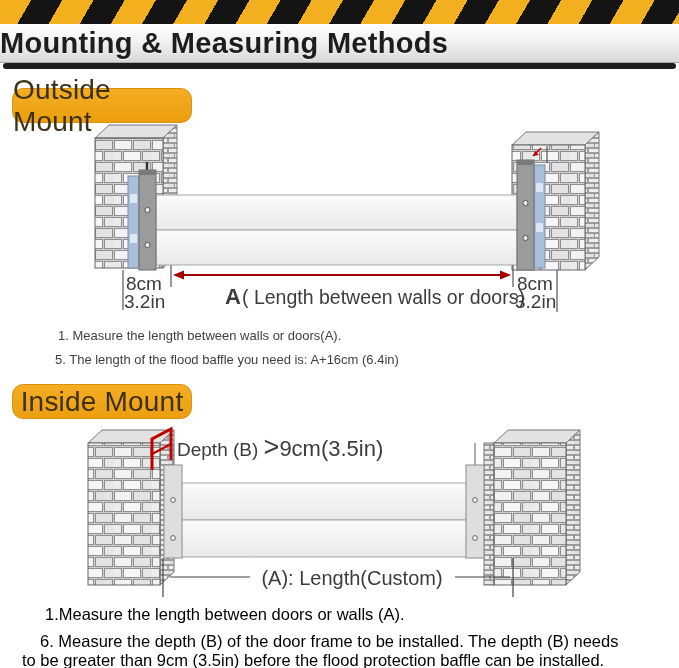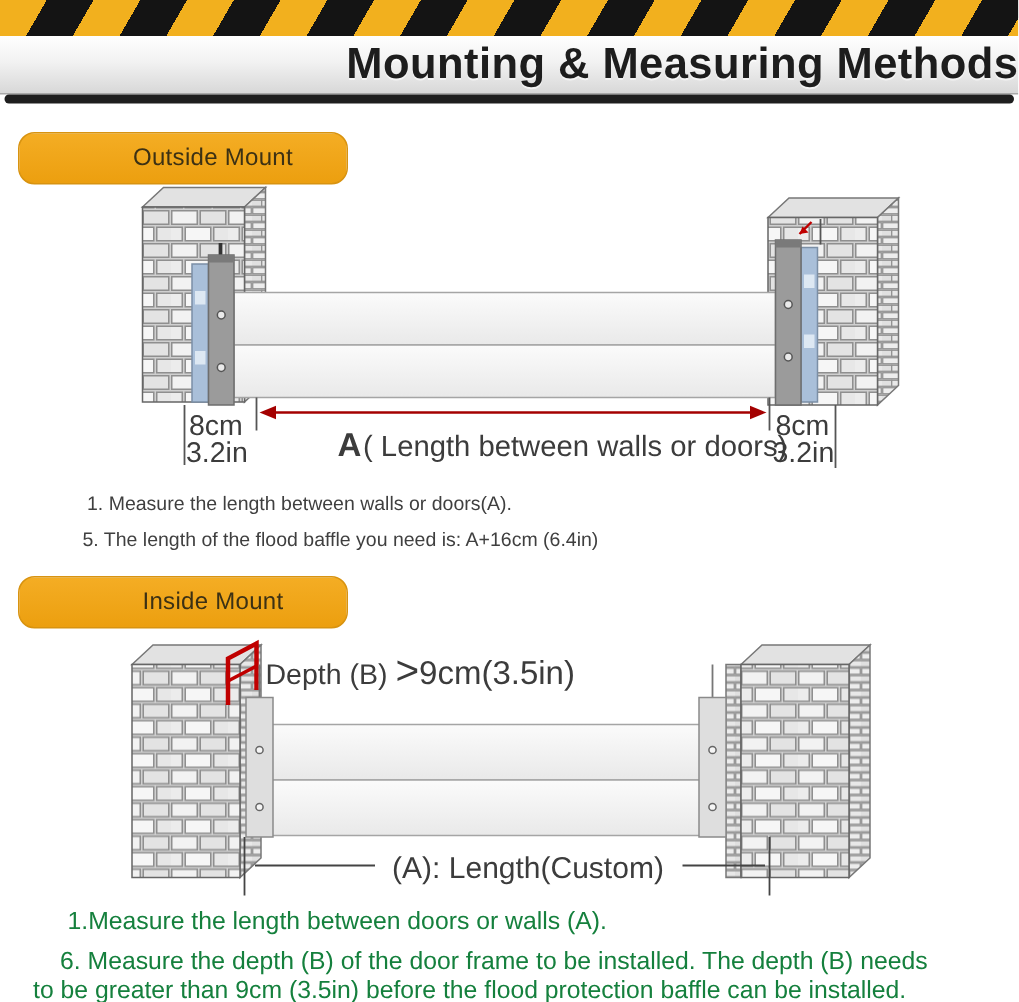--- a/index.html
+++ b/index.html
@@ -9,45 +9,45 @@
   }
   
   .hazard{
     position:absolute;top:0;left:0;width:679px;height:24px;
     background:repeating-linear-gradient(120deg,#f2b01e 0 27px,#141414 27px 54px);
   }
   .titlebar{
     position:absolute;top:24px;left:0;width:679px;height:38px;
     background:linear-gradient(#ffffff 0%,#f2f2f2 45%,#d8d8d8 100%);
     border-bottom:1px solid #a8a8a8;
-    display:flex;align-items:center;justify-content:flex-end;
+    display:flex;align-items:center;justify-content:flex-start;
   }
   .title{
     font-size:29px;font-weight:700;color:#1d1d1d;letter-spacing:.3px;
     text-shadow:0 1px 0 rgba(255,255,255,.6);
   }
   .title-underbar{
     position:absolute;top:63px;left:3px;width:673px;height:6px;
     background:#1e1e1e;border-radius:3px;
   }
   
   .badge{
     position:absolute;left:12px;width:178px;height:33px;border-radius:11px;
     background:linear-gradient(#f4ad24,#ec9f0f);
     border:1px solid #d89310;
     display:flex;align-items:center;justify-content:center;
-    font-size:16px;color:#3c3114;letter-spacing:.2px;padding-left:40px;
+    font-size:28px;color:#3c3114;letter-spacing:.2px;
   }
   .badge.outside{top:88px;}
   .badge.inside{top:384px;}
   
   .step{position:absolute;font-size:13px;color:#3f3f3f;white-space:nowrap;}
   .step.s1a{left:58px;top:328px;}
   .step.s1b{left:55px;top:352px;}
-  .step2{position:absolute;font-size:16.5px;color:#15803d;white-space:nowrap;}
+  .step2{position:absolute;font-size:16.5px;color:#000000;white-space:nowrap;}
   .step2.s2a{left:45px;top:605px;}
   .step2.s2b{left:40px;top:632px;}
   .step2.s2c{left:22px;top:651px;}
   svg{position:absolute;left:0;font-family:"Liberation Sans",sans-serif;}
   svg text{fill:#3c3c3c;}
 </style>
 </head>
 <body>
 
 <div class="page">

